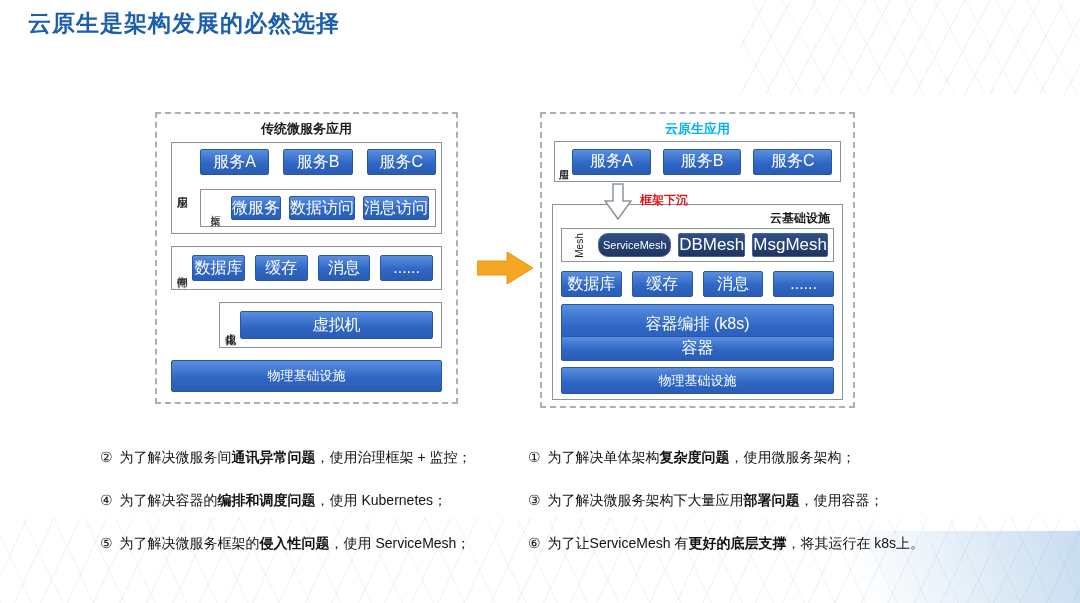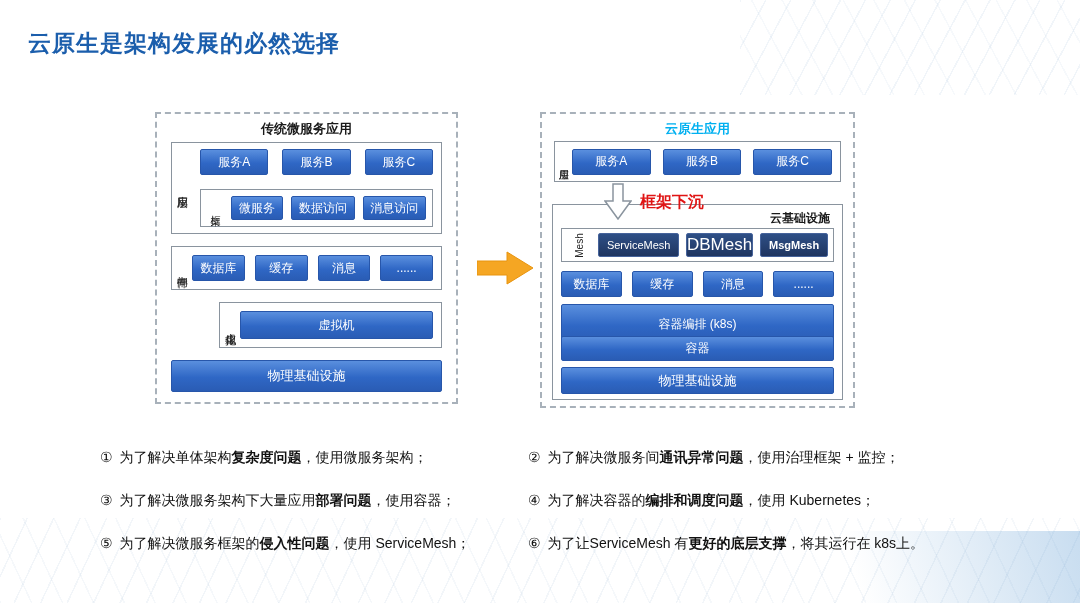--- a/index.html
+++ b/index.html
@@ -19,44 +19,44 @@
     position:absolute; left:0; right:0; bottom:0; height:85px; pointer-events:none;
     background:
       repeating-linear-gradient(115deg, rgba(130,165,200,0.10) 0 1.5px, transparent 1.5px 24px),
       repeating-linear-gradient(65deg, rgba(130,165,200,0.08) 0 1.5px, transparent 1.5px 28px);
   }
   .deco-corner {
     position:absolute; right:0; bottom:0; width:310px; height:72px; pointer-events:none;
     background:linear-gradient(255deg, rgba(110,165,215,0.38), rgba(110,165,215,0) 72%);
   }
   .page-title {
-    position:absolute; left:28px; top:28px; font-size:23px; font-weight:700;
+    position:absolute; left:28px; top:8px; font-size:23px; font-weight:700;
     color:#1b5eac; letter-spacing:1px;
   }
   .dashed-box { position:absolute; border:2px dashed #a8b1ba; background:transparent; }
   .diag-title { position:absolute; top:6px; left:0; right:0; text-align:center;
     font-size:13px; font-weight:700; color:#1a1a1a; }
   .diag-title.cyan { color:#00b0f0; }
   .solid-box { position:absolute; border:1px solid #8a949e; display:flex; background:#fff; }
   .vlabel-wrap { display:flex; align-items:center; justify-content:center; flex:0 0 20px; }
   .vlabel { writing-mode:vertical-rl; text-orientation:upright; font-size:11px;
     color:#222; line-height:1; letter-spacing:1px; }
   .hlabel-wrap { display:flex; align-items:center; justify-content:center; flex:0 0 15px; }
   .hlabel { transform:rotate(-90deg); white-space:nowrap; font-size:10px; color:#222; }
   .btn {
     display:flex; align-items:center; justify-content:center;
-    color:#fff; font-size:12px; border-radius:2px; white-space:nowrap;
+    color:#fff; font-size:16px; border-radius:2px; white-space:nowrap;
   }
   .btn-blue { background:linear-gradient(180deg,#5a8fde 0%,#2f67c5 55%,#2a5cb4 100%);
     border:1px solid #2756aa; }
   .btn-navy { background:linear-gradient(180deg,#2e4f86 0%,#1f3560 100%);
     border:1px solid #46639b; }
   .flexrow { display:flex; flex:1; align-items:center; }
   .bar { position:absolute; height:32px; font-size:13px; }
-  .sink-label { position:absolute; color:#e01414; font-weight:700; font-size:16px; z-index:3; }
+  .sink-label { position:absolute; color:#e01414; font-weight:700; font-size:12px; z-index:3; }
   .notes {
     position:absolute; left:100px; top:448px; right:24px;
     display:grid; grid-template-columns:428px 1fr; row-gap:24px;
     font-size:14px; color:#111; align-items:center;
   }
   .note { line-height:1.35; }
   .note .num { margin-right:7px; }
   .note .b { font-weight:700; }
 </style>
 </head>
@@ -143,50 +143,50 @@
     </svg>
     <div class="sink-label" style="left:98px; top:78px;">框架下沉</div>
 
     <div style="position:absolute; left:10px; right:10px; top:90px; height:196px; border:1px solid #8a949e;text-align:right;">
       <div style="position:absolute; top:5px; right:12px; font-size:12px; font-weight:700;">云基础设施</div>
 
       <div style="position:absolute; left:8px; right:8px; top:23px; height:34px; border:1px solid #8a949e; display:flex; align-items:center; padding:4px 5px; gap:7px;">
         <div class="hlabel-wrap">
           <span class="hlabel">Mesh</span>
         </div>
-        <div class="btn btn-navy" style="flex:1.25; height:100%; font-size:11px;">ServiceMesh</div>
+        <div class="btn btn-navy" style="flex:1.25; height:100%; font-size:11px;border-radius:10px;">ServiceMesh</div>
         <div class="btn btn-navy" style="flex:0.95; height:100%; font-size:17px;">DBMesh</div>
-        <div class="btn btn-navy" style="flex:1.05; height:100%; font-size:11px;font-weight:bold;">MsgMesh</div>
+        <div class="btn btn-navy" style="flex:1.05; height:100%; font-size:17px;">MsgMesh</div>
       </div>
 
       <div style="position:absolute; left:8px; right:8px; top:66px; height:26px; display:flex; gap:10px;">
         <div class="btn btn-blue" style="flex:1;">数据库</div>
         <div class="btn btn-blue" style="flex:1;">缓存</div>
         <div class="btn btn-blue" style="flex:1;">消息</div>
         <div class="btn btn-blue" style="flex:1;">......</div>
       </div>
 
       <div class="btn btn-blue" style="position:absolute; left:8px; right:8px; top:99px; height:40px;">容器编排 (k8s)</div>
       <div class="btn btn-blue" style="position:absolute; left:8px; right:8px; top:131px; height:25px;">容器</div>
       <div class="btn btn-blue" style="position:absolute; left:8px; right:8px; top:162px; height:27px; font-size:13px;">物理基础设施</div>
     </div>
   </div>
 
   <div class="notes">
     <div class="note">
+      <span class="num">②</span><span>为了解决微服务间</span><span class="b">通讯异常问题</span><span>，使用治理框架 + 监控；</span>
+    </div>
+    <div class="note">
       <span class="num">①</span><span>为了解决单体架构</span><span class="b">复杂度问题</span><span>，使用微服务架构；</span>
     </div>
     <div class="note">
-      <span class="num">②</span><span>为了解决微服务间</span><span class="b">通讯异常问题</span><span>，使用治理框架 + 监控；</span>
+      <span class="num">④</span><span>为了解决容器的</span><span class="b">编排和调度问题</span><span>，使用 Kubernetes；</span>
     </div>
     <div class="note">
       <span class="num">③</span><span>为了解决微服务架构下大量应用</span><span class="b">部署问题</span><span>，使用容器；</span>
-    </div>
-    <div class="note">
-      <span class="num">④</span><span>为了解决容器的</span><span class="b">编排和调度问题</span><span>，使用 Kubernetes；</span>
     </div>
     <div class="note">
       <span class="num">⑤</span><span>为了解决微服务框架的</span><span class="b">侵入性问题</span><span>，使用 ServiceMesh；</span>
     </div>
     <div class="note">
       <span class="num">⑥</span><span>为了让ServiceMesh 有</span><span class="b">更好的底层支撑</span><span>，将其运行在 k8s上。</span>
     </div>
   </div>
 
 </div>

